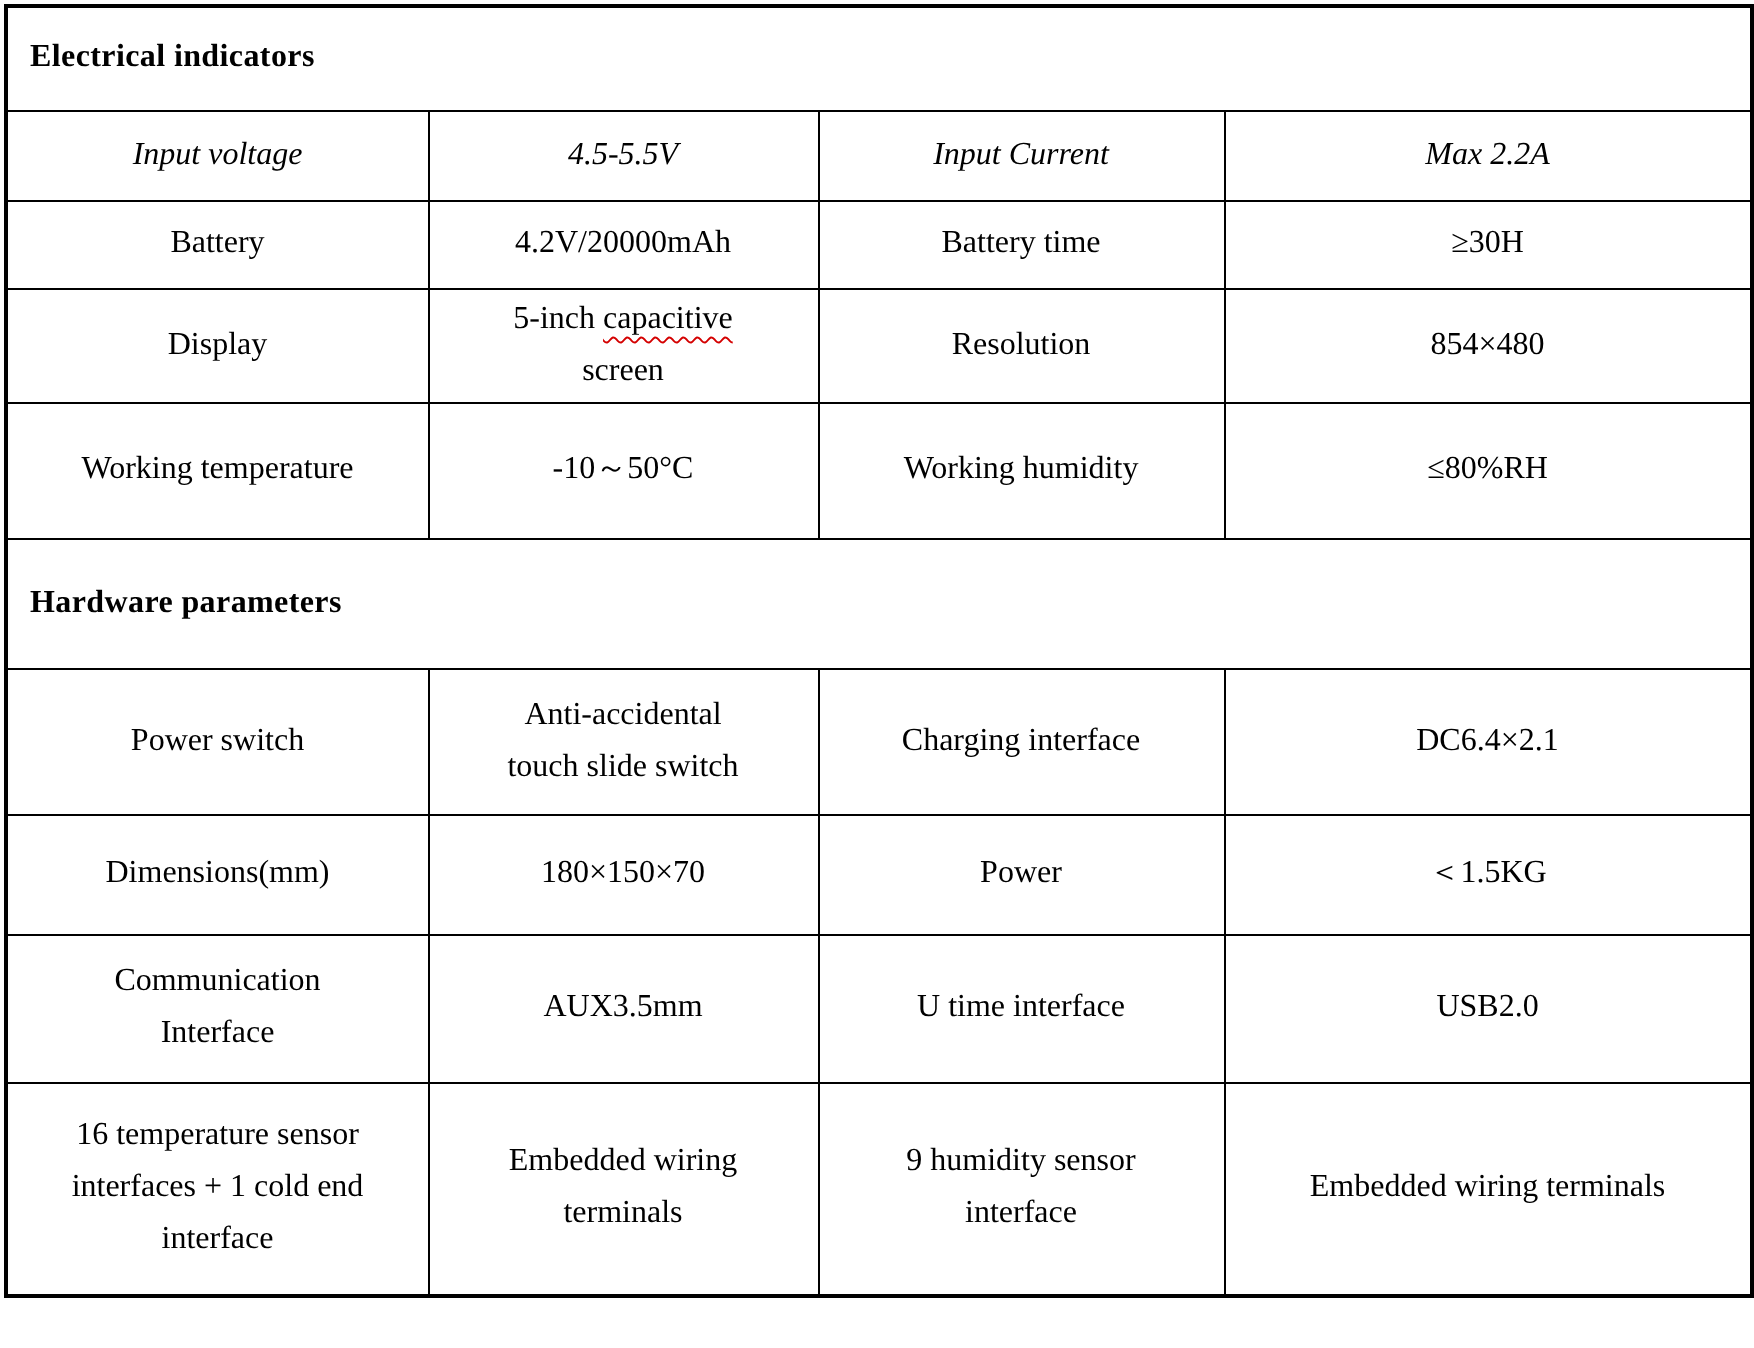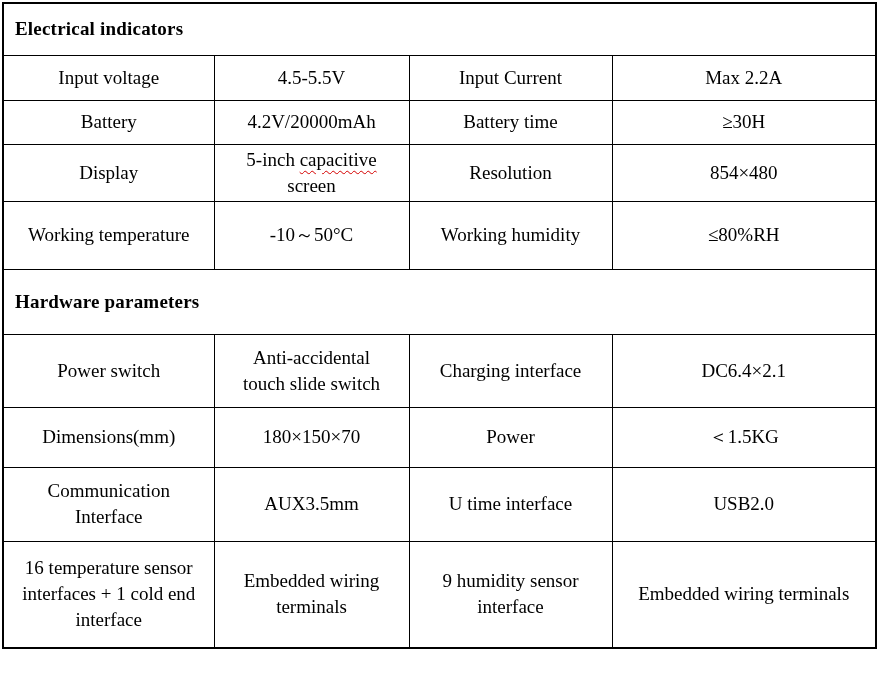--- a/index.html
+++ b/index.html
@@ -16,41 +16,41 @@
     table-layout: fixed;
     width: 873px;
     margin: 2px 0 0 2px;
     border: 2px solid #000000;
     background: #ffffff;
   }
   td {
     border: 1px solid #000000;
     text-align: center;
     vertical-align: middle;
-    font-size: 19px;
+    font-size: 16px;
     line-height: 26px;
     padding: 2px 4px;
     overflow: hidden;
   }
   td.section {
     text-align: left;
     font-weight: bold;
     padding-left: 11px;
     letter-spacing: 0.2px;
   }
   .squiggle {
     text-decoration: underline;
     text-decoration-style: wavy;
     text-decoration-color: var(--squiggle-color, #d40000);
     text-decoration-thickness: 1px;
     text-underline-offset: 4px;
   }
   
   .rh0 { height: 52px; }
-  .rh1 { height: 45px; }
+  .rh1 { height: 45px; font-style: italic; }
   .rh2 { height: 44px; }
   .rh3 { height: 54px; margin-left: 24px; }
   .rh4 { height: 68px; }
   .rh5 { height: 65px; }
   .rh6 { height: 73px; margin-left: 18px; }
   .rh7 { height: 60px; padding-left: 11px; }
   .rh8 { height: 74px; }
   .rh9 { height: 107px; }
 </style>
 </head>

